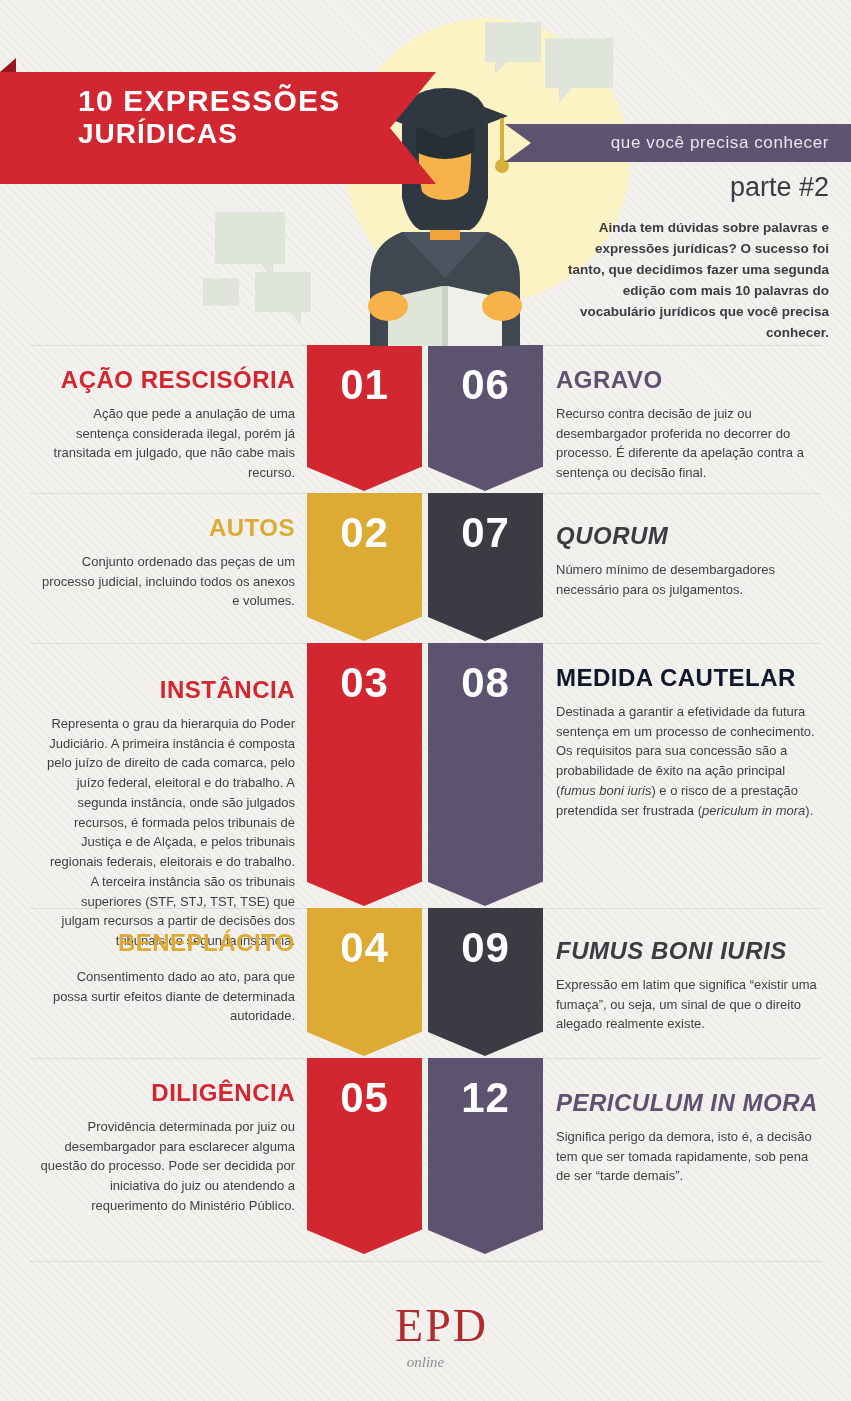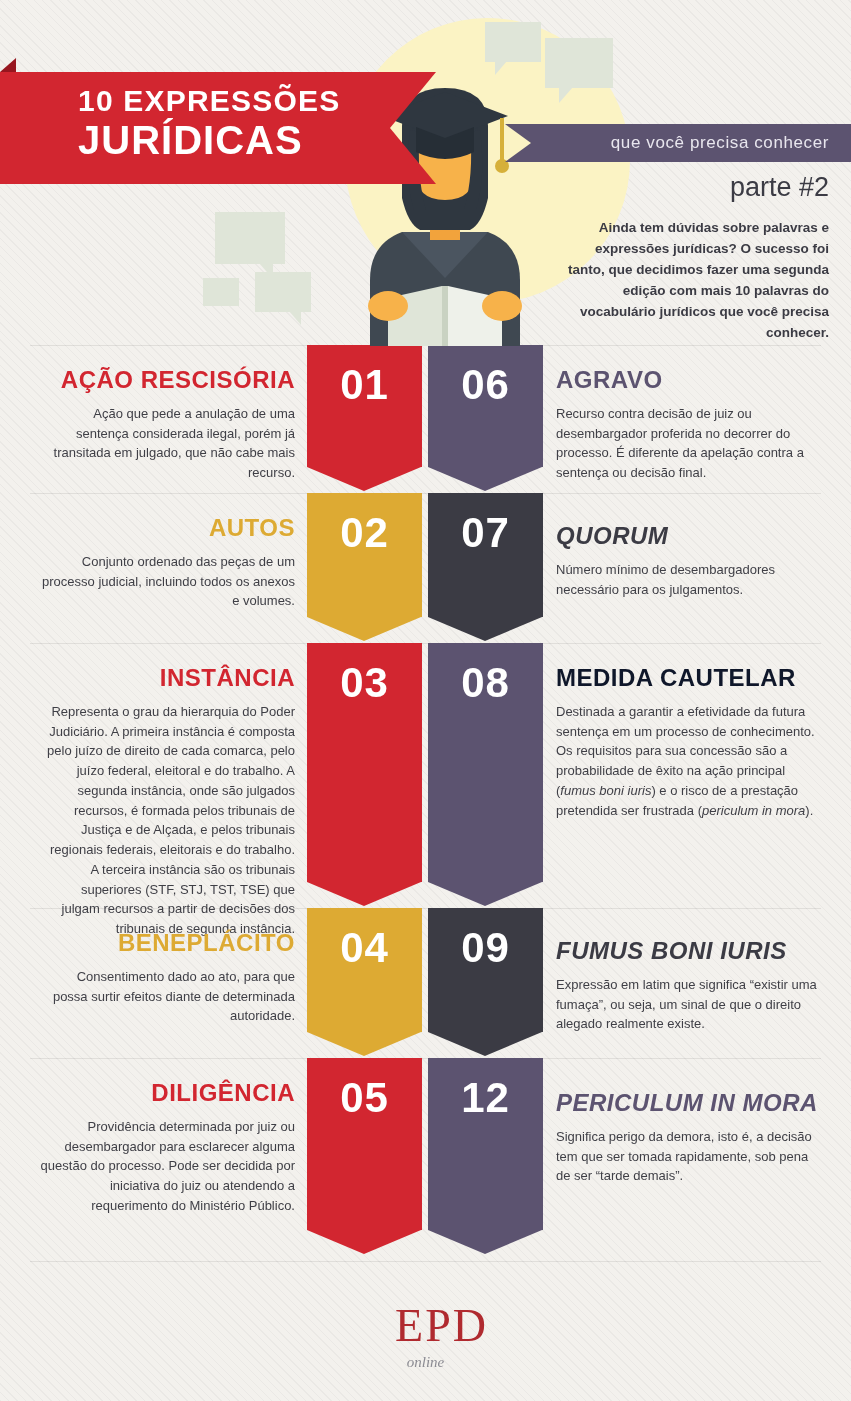--- a/index.html
+++ b/index.html
@@ -80,21 +80,21 @@
     border-top: 56px solid #d22630;
     border-bottom: 56px solid #d22630;
     border-right: 46px solid transparent;
   }
   .title-l1 {
     position:absolute; left: 78px; top: 12px;
     color: #fff; font-size: 30px; font-weight: bold; letter-spacing: 1.2px;
   }
   .title-l2 {
     position:absolute; left: 78px; top: 46px;
-    color: #fff; font-size: 40px; font-weight: bold; letter-spacing: 1px;
+    color: #fff; font-size: 28px; font-weight: bold; letter-spacing: 1px;
   }
 
   
   .sub-ribbon {
     position: absolute;
     right: 0; top: 124px;
     width: 320px; height: 38px;
     background: #5c5370;
     z-index: 4;
   }
@@ -330,21 +330,21 @@
     <div class="banner banner-left" style="height:239px;background:#d22630">
       <span>03</span>
       <span class="notch" style="border-top-color:#d22630"></span>
     </div>
 
     <div class="banner banner-right" style="height:239px;background:#5c5370">
       <span>08</span>
       <span class="notch" style="border-top-color:#5c5370"></span>
     </div>
 
-    <div class="txt-left" style="top:22px">
+    <div class="txt-left" style="top:34px">
       <div class="term" style="color:#d22630">INSTÂNCIA</div>
       <div class="desc">Representa o grau da hierarquia do Poder Judiciário. A primeira instância é composta pelo juízo de direito de cada comarca, pelo juízo federal, eleitoral e do trabalho. A segunda instância, onde são julgados recursos, é formada pelos tribunais de Justiça e de Alçada, e pelos tribunais regionais federais, eleitorais e do trabalho. A terceira instância são os tribunais superiores (STF, STJ, TST, TSE) que julgam recursos a partir de decisões dos tribunais de segunda instância.</div>
     </div>
 
     <div class="txt-right" style="top:22px">
       <div class="term" style="color:#0f172a">MEDIDA CAUTELAR</div>
       <div class="desc">Destinada a garantir a efetividade da futura sentença em um processo de conhecimento. Os requisitos para sua concessão são a probabilidade de êxito na ação principal (<em>fumus boni iuris</em>) e o risco de a prestação pretendida ser frustrada (<em>periculum in mora</em>).</div>
     </div>
   </div>
       <div class="row" style="height: 150px;">

